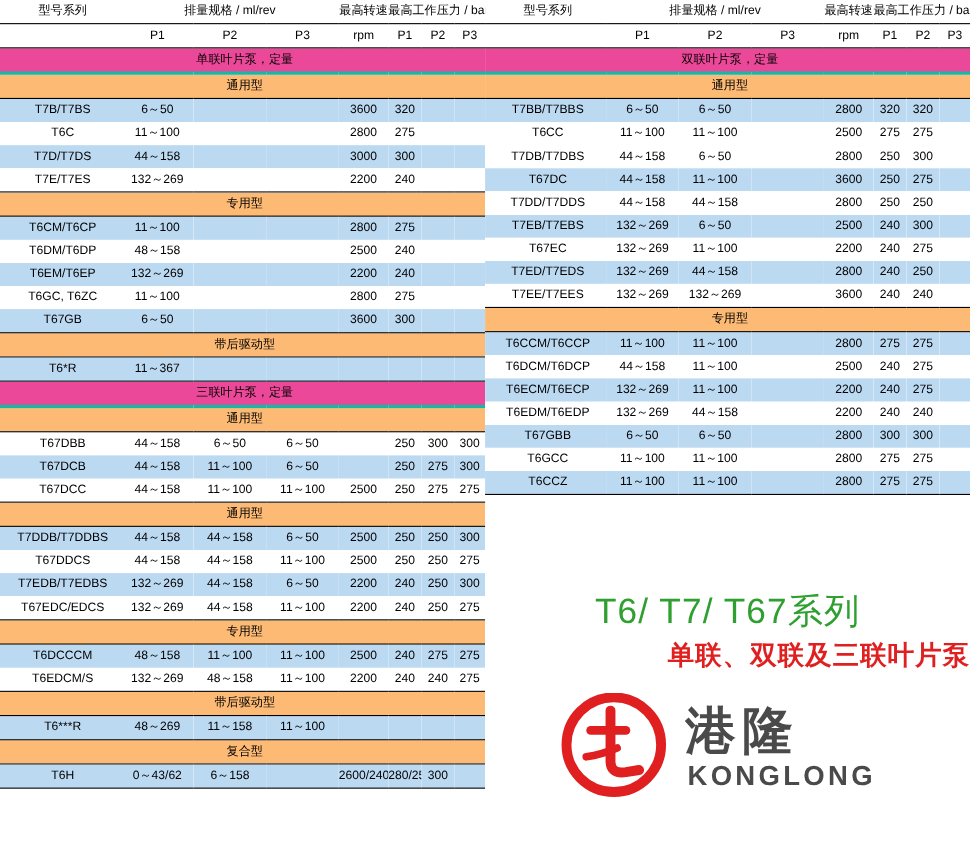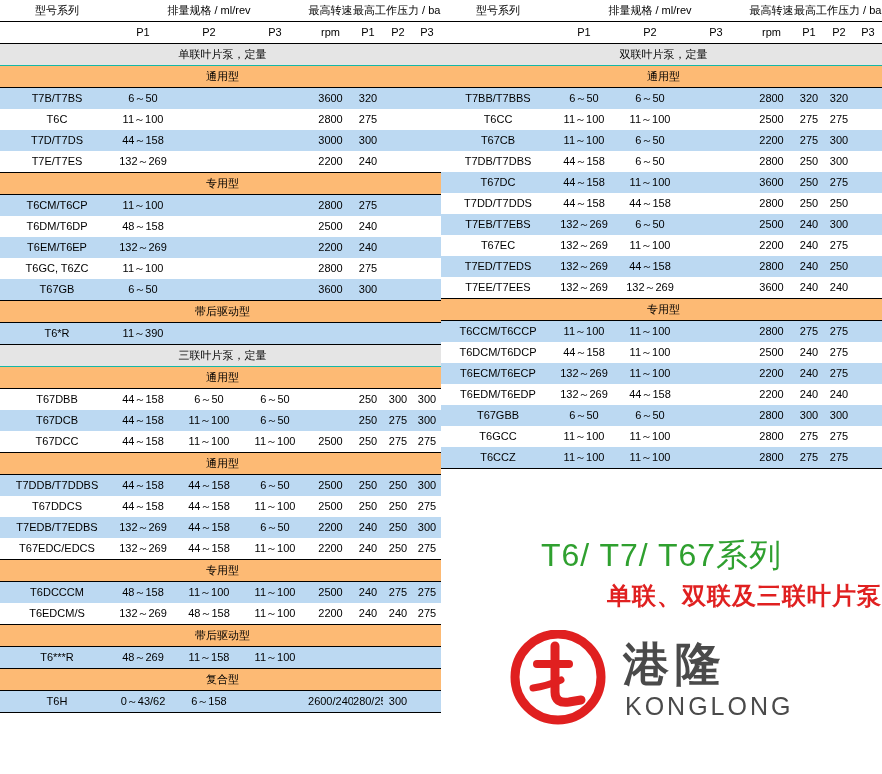--- a/index.html
+++ b/index.html
@@ -53,25 +53,25 @@
   .section td {
     background: #fdba74;
     font-size: 11px;
     text-align: left;
     padding-left: 4px !important;
     border-top: 1px solid #000;
     border-bottom: 1px solid #000;
     height: 19px; line-height: 19px;
   }
   .grouptitle td {
-    background: #e5e5e5;
+    background: #ec4899;
     font-size: 11.5px;
     text-align: left;
     padding-left: 4px !important;
-    border-bottom: 1px solid #14b8a6;
+    border-bottom: 3px solid #14b8a6;
     height: 22px; line-height: 22px;
   }
   .lastline td { border-bottom: 1px solid #000; }
 
   
   .brand {
     position: absolute;
     left: 441px; top: 512px;
     width: 441px; height: 262px;
     background: #ffffff;
@@ -96,21 +96,21 @@
   }
   .logo-mark { position: absolute; left: 0; top: 0; width: 110px; height: 95px; }
   .logo-cn {
     position: absolute; left: 120px; top: 4px;
     font-size: 46px; font-weight: bold; color: #4a4a4a;
     letter-spacing: 6px;
     font-family: Liberation Mono, monospace;
   }
   .logo-en {
     position: absolute; left: 122px; top: 62px;
-    font-size: 25px; font-weight: normal; color: #4a4a4a;
+    font-size: 25px; font-weight: bold; color: #4a4a4a;
     letter-spacing: 3px;
   }
 </style>
 </head>
 <body>
 
 <div class="page">
 
   <div class="col col-left">
     <table class="spec">
@@ -242,21 +242,21 @@
         <td>300</td>
         <td></td>
         <td></td>
       </tr>
 
       <tr class="section">
         <td colspan="8">带后驱动型</td>
       </tr>
       <tr class="rowblue lastline">
         <td class="lbl">T6*R</td>
-        <td>11～390</td>
+        <td>11～367</td>
         <td></td>
         <td></td>
         <td></td>
         <td></td>
         <td></td>
         <td></td>
       </tr>
 
       <tr class="grouptitle">
         <td colspan="8">三联叶片泵，定量</td>
@@ -446,30 +446,20 @@
       <tr class="rowwhite">
         <td class="lbl">T6CC</td>
         <td>11～100</td>
         <td>11～100</td>
         <td></td>
         <td>2500</td>
         <td>275</td>
         <td>275</td>
         <td></td>
       </tr>
-      <tr class="rowblue">
-        <td class="lbl">T67CB</td>
-        <td>11～100</td>
-        <td>6～50</td>
-        <td></td>
-        <td>2200</td>
-        <td>275</td>
-        <td>300</td>
-        <td></td>
-      </tr>
       <tr class="rowwhite">
         <td class="lbl">T7DB/T7DBS</td>
         <td>44～158</td>
         <td>6～50</td>
         <td></td>
         <td>2800</td>
         <td>250</td>
         <td>300</td>
         <td></td>
       </tr>

